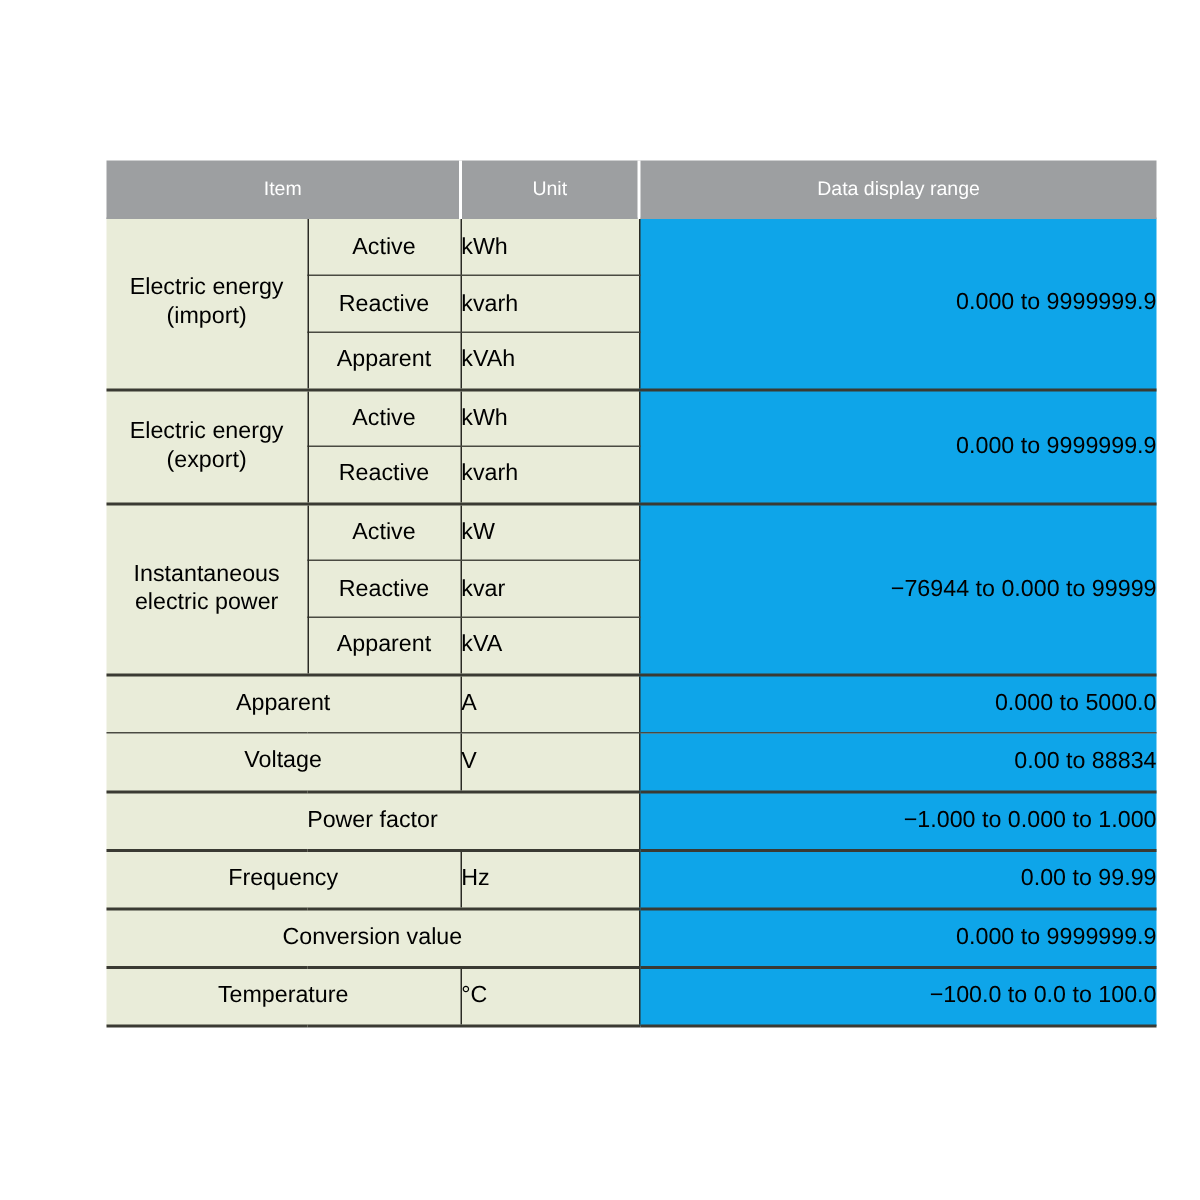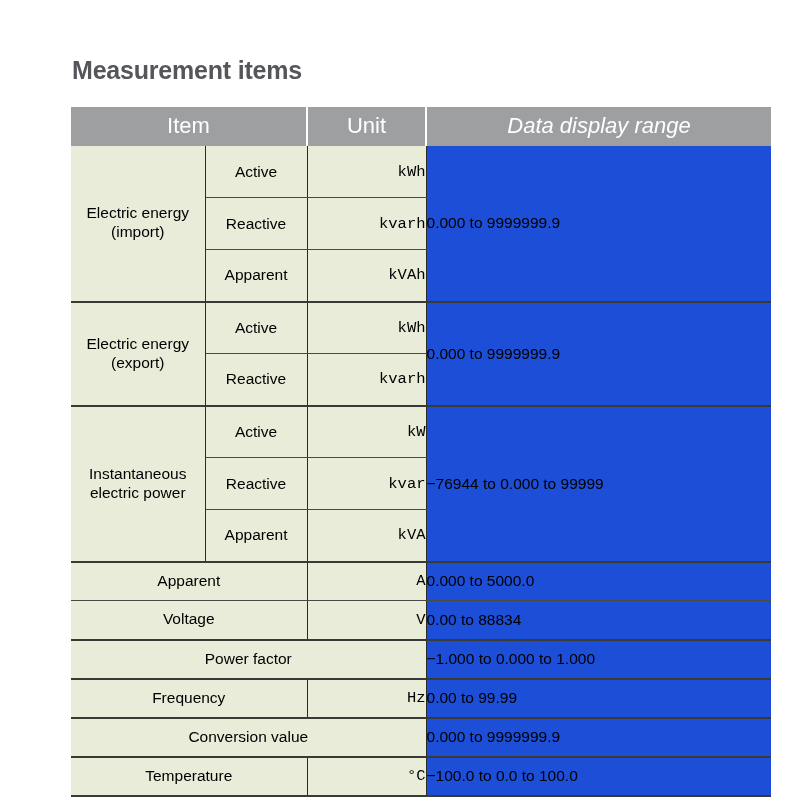--- a/index.html
+++ b/index.html
@@ -52,68 +52,66 @@
     margin: 0;
     vertical-align: middle;
     font-weight: normal;
     box-sizing: border-box;
   }
 
   
   .hdr th {
     background: #9d9fa1;
     color: #ffffff;
-    font-size: 22px;
+    font-size: 13px;
     text-align: center;
     height: 38px;
     line-height: 38px;
     border-right: 2px solid #ffffff;
     border-bottom: 1px solid #9d9fa1;
   }
-  .hdr th.last { border-right: none; font-style: italic; }
+  .hdr th.last { border-right: none; }
 
   
   .lbl {
     background: #e9ecd9;
     padding-left: 8px;
     padding-right: 6px;
     text-align: center;
     line-height: 1.22;
   }
   .sub {
     background: #e9ecd9;
     text-align: center;
   }
   .unit {
     background: #e9ecd9;
+    text-align: left;
+  }
+  .range {
+    background: #0ea5e9;
     text-align: right;
-    font-family: Liberation Mono, monospace;
-  }
-  .range {
-    background: #1d4ed8;
-    text-align: left;
   }
 
   
   .vline-r  { border-right: 1.6px solid #2b2b24; }
   .thick-b  { border-bottom: 2.2px solid #3a3a33; }
   .thin-b   { border-bottom: 1.2px solid #4a4a42; }
 
   
   .range.topb { border-top: 1.6px solid #2b2b24; }
 
-  tr.r-sub td { height: 52px; }
+  tr.r-sub td { height: 38px; }
   tr.r-plain td { height: 39px; }
 </style>
 </head>
 <body>
 
 <div class="page">
 
-  <div class="title">Measurement items</div>
 
   <div class="table-wrap">
     <table class="mi">
       <colgroup>
         <col style="width:134px">
         <col style="width:102px">
         <col style="width:119px">
         <col style="width:345px">
       </colgroup>
 

